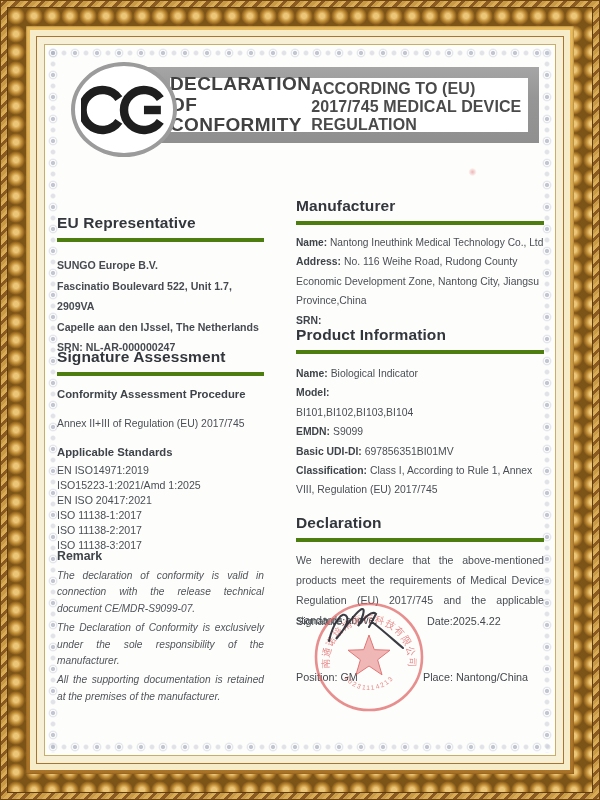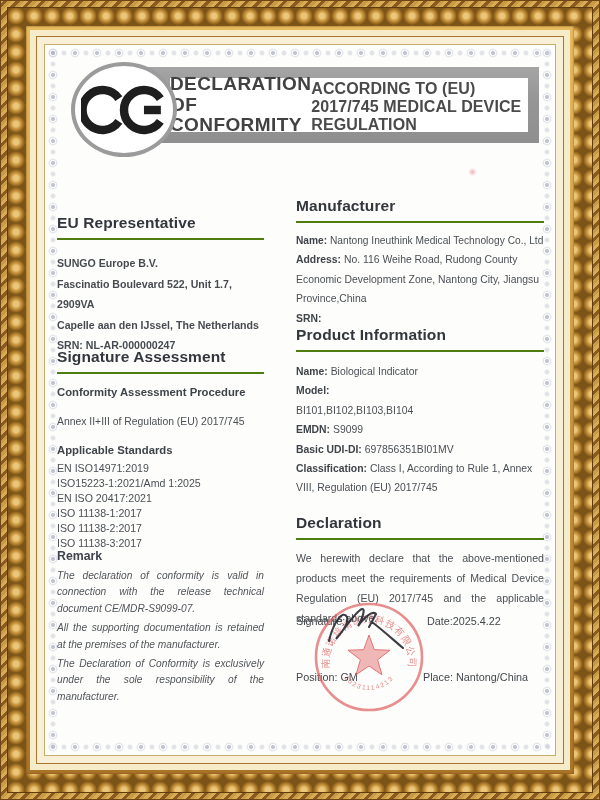--- a/index.html
+++ b/index.html
@@ -42,21 +42,21 @@
     display:flex;align-items:center;justify-content:flex-start;}
   .doc-title{font-size:19px;font-weight:bold;color:#414141;letter-spacing:.4px;line-height:1.1;}
   .doc-subtitle{font-size:16px;font-weight:bold;color:#4a4a4a;margin-top:4px;letter-spacing:.1px;}
   .ce-badge{position:absolute;left:71px;top:62px;width:98px;height:87px;border-radius:50%;
     background:#fff;border:4px solid #9b9b9b;z-index:3;display:flex;align-items:center;justify-content:center;}
   
   .sec{position:absolute;color:#43474d;}
   .col-l{left:57px;width:207px;}
   .col-r{left:296px;width:248px;}
   h2.hd{margin:0;font-size:15.5px;font-weight:bold;color:#33373d;
-    padding-bottom:6px;border-bottom:2px solid #4d7c0f;letter-spacing:.1px;}
+    padding-bottom:6px;border-bottom:4px solid #4d7c0f;letter-spacing:.1px;}
   .lines{margin-top:13px;}
   .b-line{font-size:10.6px;font-weight:bold;color:#474b51;line-height:20.5px;}
   .lbl{font-weight:bold;color:#3f444a;}
   .body-line{font-size:10.4px;line-height:19.4px;color:#4a4f55;}
   .std-line{font-size:10.6px;line-height:15px;color:#4a4f55;}
   .sub-hd{font-size:11.3px;font-weight:bold;color:#3f444a;}
   .remark-p{font-size:10.2px;font-style:italic;color:#51555b;line-height:16.4px;
     text-align:justify;margin:0 0 3px 0;}
   .decl-p{font-size:10.6px;line-height:20px;color:#4a4f55;text-align:justify;margin:8px 0 0 0;}
   .sig-item{position:absolute;font-size:10.8px;color:#43474d;z-index:4;}
@@ -123,22 +123,22 @@
       <div class="std-line">ISO 11138-1:2017</div>
       <div class="std-line">ISO 11138-2:2017</div>
       <div class="std-line">ISO 11138-3:2017</div>
     </div>
   </div>
 
   <div class="sec col-l" style="top:549px;">
     <div class="sub-hd" style="font-size:12.3px;">Remark</div>
     <div style="margin-top:5px;">
       <p class="remark-p">The declaration of conformity is valid in connection with the release technical document CE/MDR-S9099-07.</p>
+      <p class="remark-p">The Declaration of Conformity is exclusively under the sole responsibility of the manufacturer.</p>
       <p class="remark-p">All the supporting documentation is retained at the premises of the manufacturer.</p>
-      <p class="remark-p">The Declaration of Conformity is exclusively under the sole responsibility of the manufacturer.</p>
     </div>
   </div>
 
   <div class="sec col-r" style="top:197px;">
     <h2 class="hd">Manufacturer</h2>
     <div style="margin-top:8px;">
       <div class="body-line nowrap" style="font-size:10.2px;">
         <span class="lbl">Name:</span>
         <span>Nantong Ineuthink Medical Technology Co., Ltd</span>
       </div>

